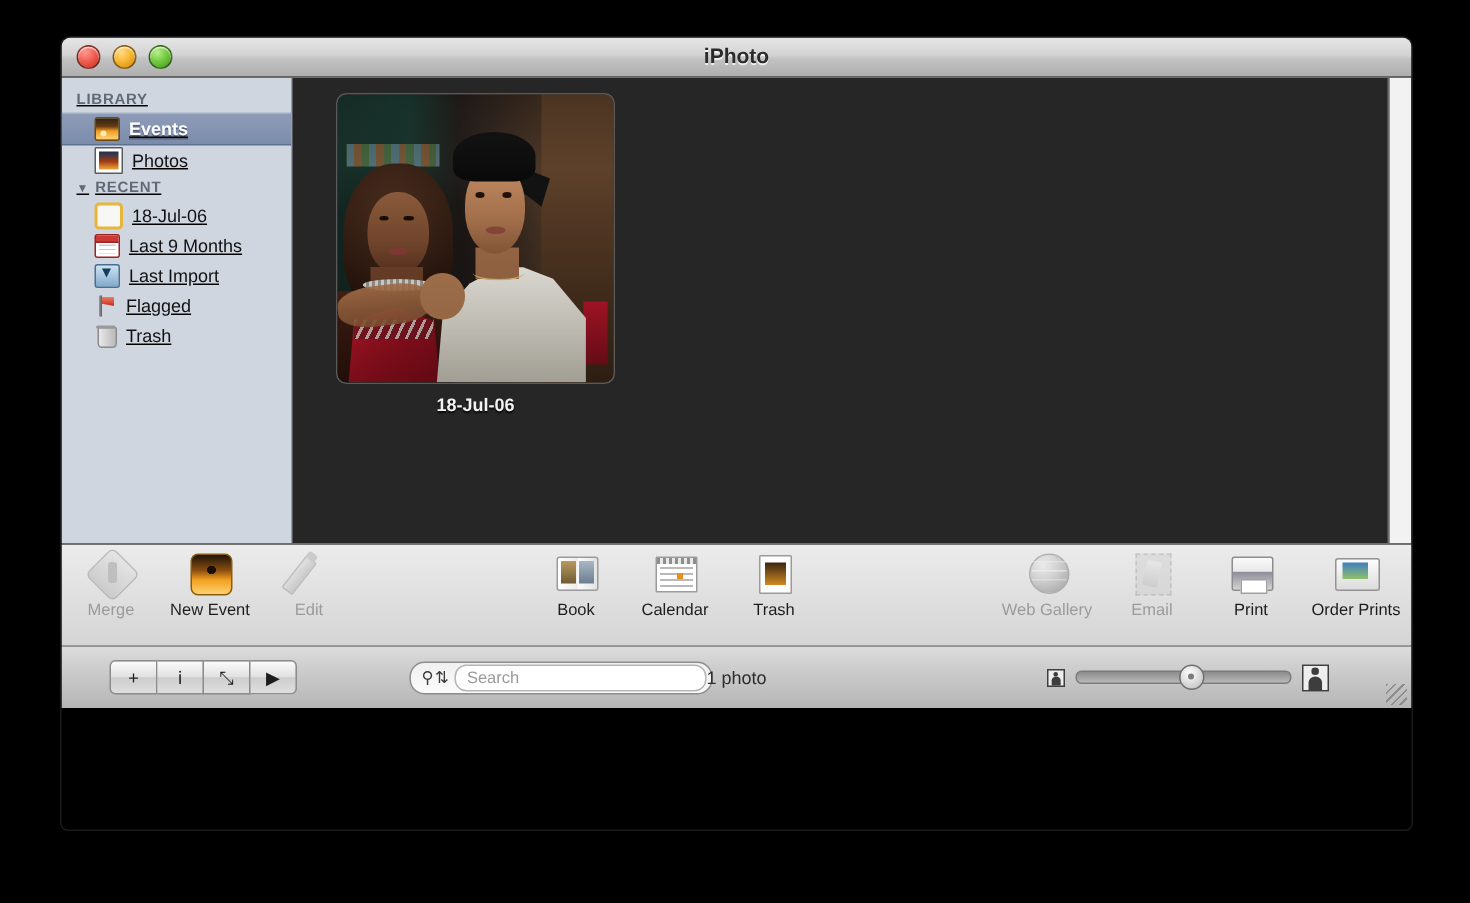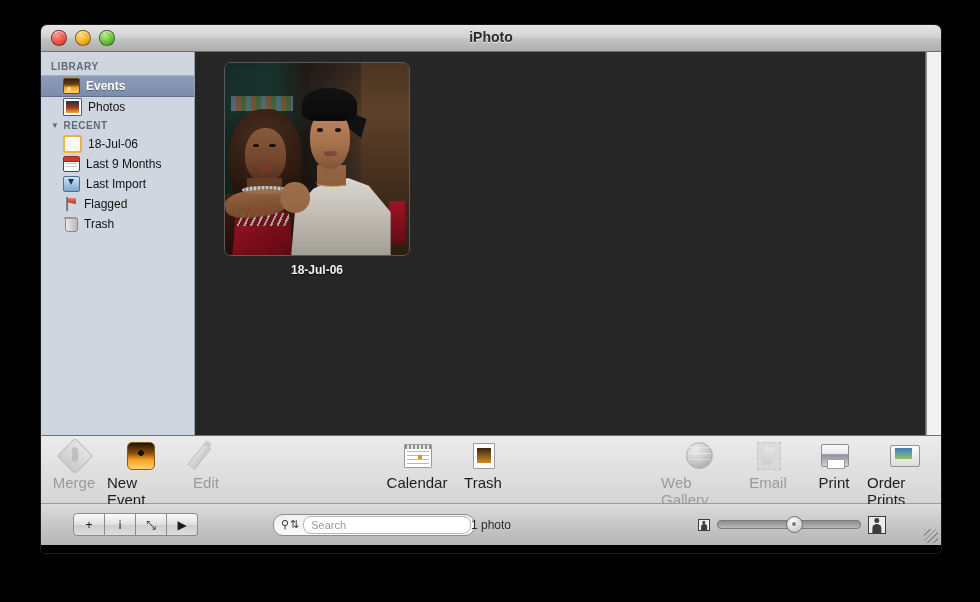--- a/index.html
+++ b/index.html
@@ -26,21 +26,21 @@
     text-shadow:0 1px 0 rgba(255,255,255,.75);
   }
   .lights{position:absolute;left:10px;top:5px;display:flex;gap:8px;}
   .light{width:14px;height:14px;border-radius:50%;border:1px solid rgba(0,0,0,.45);
          box-shadow:inset 0 1px 1px rgba(255,255,255,.75);}
   .l-close{background:radial-gradient(circle at 35% 28%,#ff9a92 0%,#ef5f52 45%,#c32d22 100%);}
   .l-min{background:radial-gradient(circle at 35% 28%,#ffd98a 0%,#f7b732 45%,#cd8309 100%);}
   .l-max{background:radial-gradient(circle at 35% 28%,#b8ef8a 0%,#74c943 45%,#3f9415 100%);}
 
   
-  .wbody{display:flex;height:383px;background:#262626;}
+  .wbody{display:flex;height:310px;background:#262626;text-decoration:underline;}
   .sidebar{
     width:153px;flex:none;background:#d0d6e0;
     border-right:1px solid #9aa0aa;padding-top:6px;
     font-size:12px;color:#1b1b1b;overflow:hidden;
   }
   .grouphead{
     font-size:10px;font-weight:700;letter-spacing:.5px;color:#606a77;
     padding:3px 0 3px 10px;text-transform:uppercase;
     display:flex;align-items:center;gap:4px;
   }
@@ -154,21 +154,21 @@
   .toolbar{
     height:62px;display:flex;align-items:flex-start;
     background:linear-gradient(to bottom,#ececec 0%,#e0e0e0 50%,#d5d5d5 100%);
     border-top:1px solid #6e6e6e;border-bottom:1px solid #9b9b9b;
     padding-top:5px;
   }
   .tgroup{display:flex;}
   .tspacer{flex:1;}
   .titem{width:66px;display:flex;flex-direction:column;align-items:center;gap:3px;}
   .titem.wide{width:74px;}
-  .tlabel{font-size:15px;color:#1d1d1d;}
+  .tlabel{font-size:11px;color:#1d1d1d;}
   .titem.dim .tlabel{color:#9b9b9b;}
   .timg{width:32px;height:30px;position:relative;}
   .titem.dim .timg{opacity:.42;filter:grayscale(1);}
 
   .i-merge{position:absolute;left:4px;top:2px;width:24px;height:24px;
     background:linear-gradient(to bottom,#f7e08c,#d8ae32);border:1px solid #a2801d;
     border-radius:4px;transform:rotate(45deg);}
   .i-merge:after{content:"";position:absolute;left:8px;top:4px;width:6px;height:14px;
     background:#8a8a8a;transform:rotate(-45deg);border-radius:2px;}
   .i-newevent{position:absolute;left:3px;top:1px;width:26px;height:26px;border-radius:5px;
@@ -382,20 +382,26 @@
           </div>
         <div class="tlabel">Edit</div>
       </div>
     </div>
 
     <div class="tspacer"></div>
 
     <div class="tgroup">
       <div class="titem">
         <div class="timg">
+            <span class="i-book"></span>
+          </div>
+        <div class="tlabel">Book</div>
+      </div>
+      <div class="titem">
+        <div class="timg">
             <span class="i-cal"></span>
           </div>
         <div class="tlabel">Calendar</div>
       </div>
       <div class="titem">
         <div class="timg">
             <span class="i-card"></span>
           </div>
         <div class="tlabel">Trash</div>
       </div>

